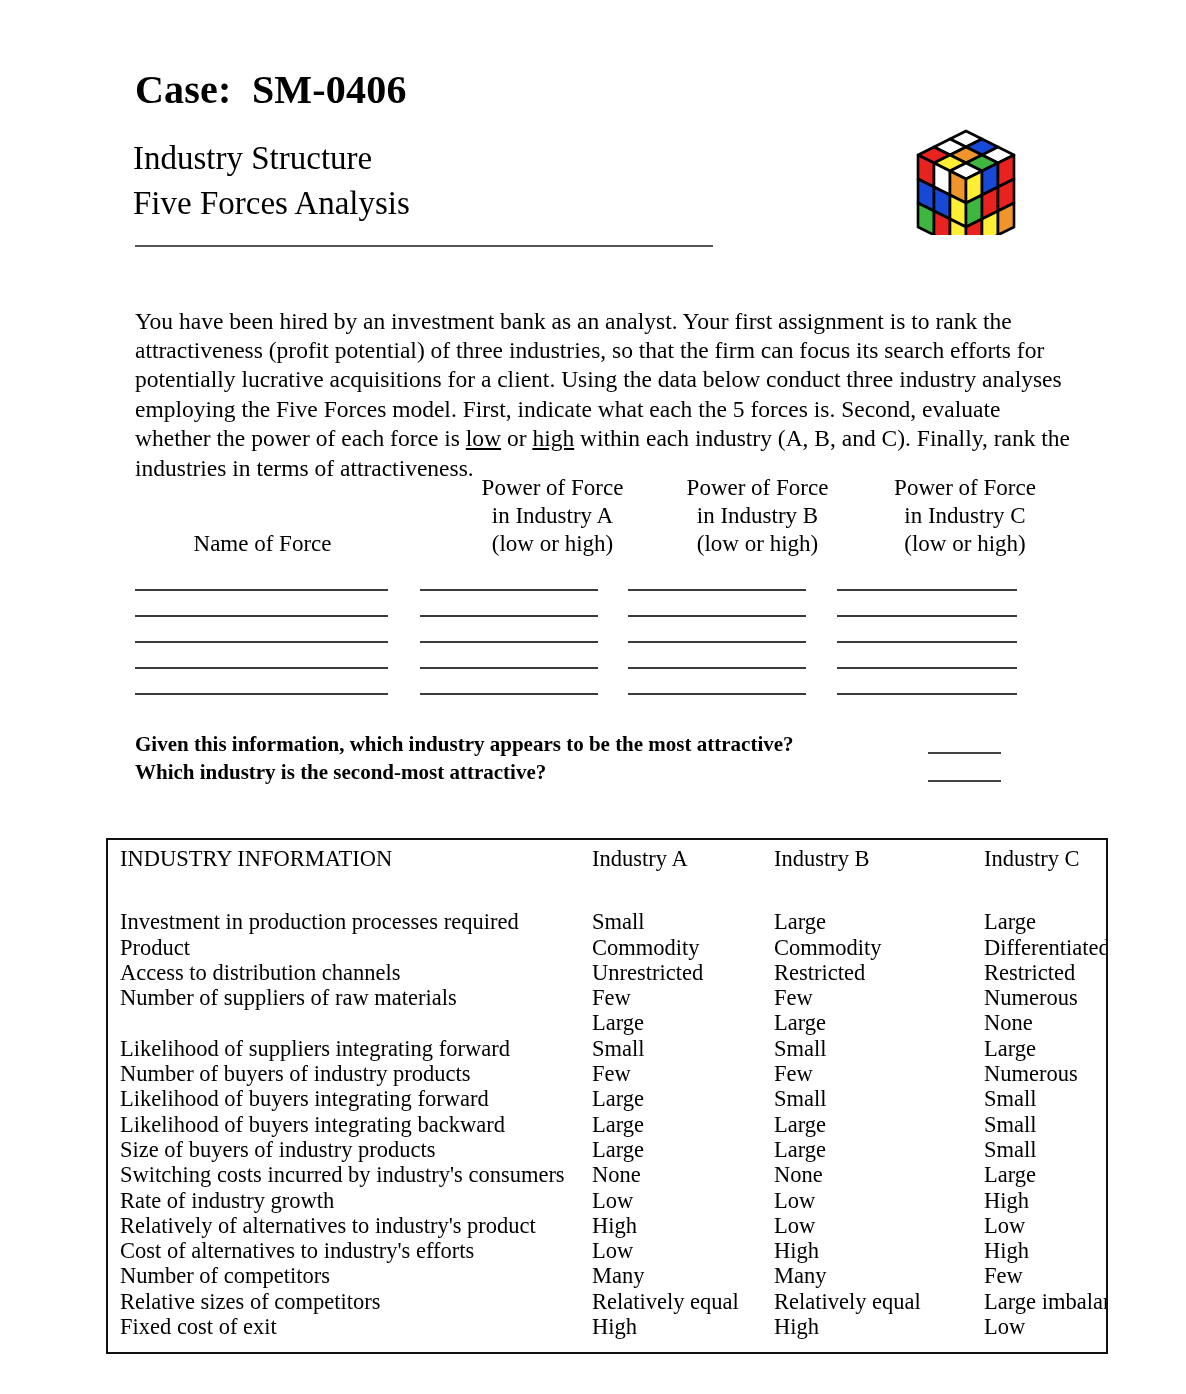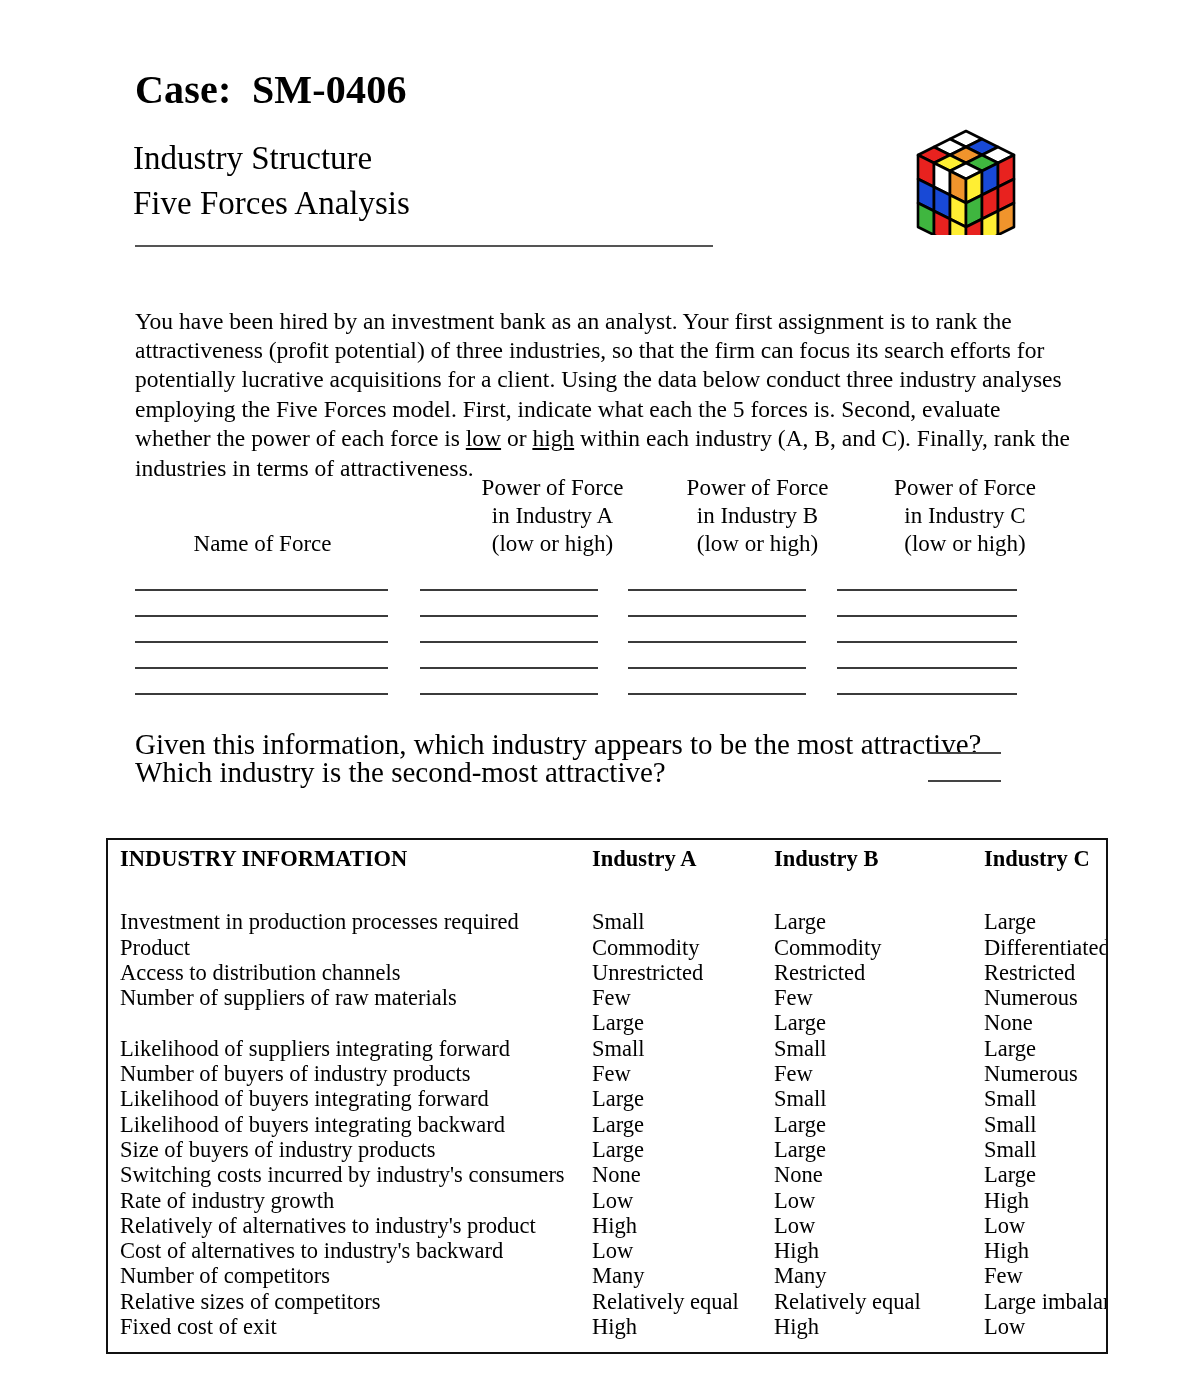--- a/index.html
+++ b/index.html
@@ -115,22 +115,23 @@
   .ws-row .ln.b { left: 285px; width: 178px; }
   .ws-row .ln.c { left: 493px; width: 178px; }
   .ws-row .ln.d { left: 702px; width: 180px; }
 
   
   .questions {
     position: absolute;
     left: 135px;
     top: 730px;
     width: 890px;
-    font-size: 29px;
+    font-size: 21px;
     line-height: 28px;
+    font-weight: bold;
   }
   .q-row {
     position: relative;
     height: 28px;
     white-space: nowrap;
   }
   .q-row .q-blank {
     position: absolute;
     left: 793px;
     top: 22px;
@@ -157,21 +158,21 @@
     top: 6px;
     right: 0;
     font-size: 22.5px;
     line-height: 25.3px;
   }
   .info-row {
     position: relative;
     height: 25.3px;
     white-space: nowrap;
   }
-  .info-row.header-row { height: 25.3px; font-weight: bold; }
+  .info-row.header-row { height: 25.3px; }
   .info-row.spacer { height: 38px; }
   .info-row .lbl {
     position: absolute;
     left: 0px;
     top: 0;
   }
   .info-row .va { position: absolute; left: 472px; top: 0; }
   .info-row .vb { position: absolute; left: 654px; top: 0; }
   .info-row .vc { position: absolute; left: 836px; top: 0; margin-left: 28px; }
 </style>
@@ -374,21 +375,21 @@
         <span class="vb">Low</span>
         <span class="vc">High</span>
       </div>
       <div class="info-row">
         <span class="lbl">Relatively of alternatives to industry's product</span>
         <span class="va">High</span>
         <span class="vb">Low</span>
         <span class="vc">Low</span>
       </div>
       <div class="info-row">
-        <span class="lbl">Cost of alternatives to industry's backward</span>
+        <span class="lbl">Cost of alternatives to industry's efforts</span>
         <span class="va">Low</span>
         <span class="vb">High</span>
         <span class="vc">High</span>
       </div>
       <div class="info-row">
         <span class="lbl">Number of competitors</span>
         <span class="va">Many</span>
         <span class="vb">Many</span>
         <span class="vc">Few</span>
       </div>

